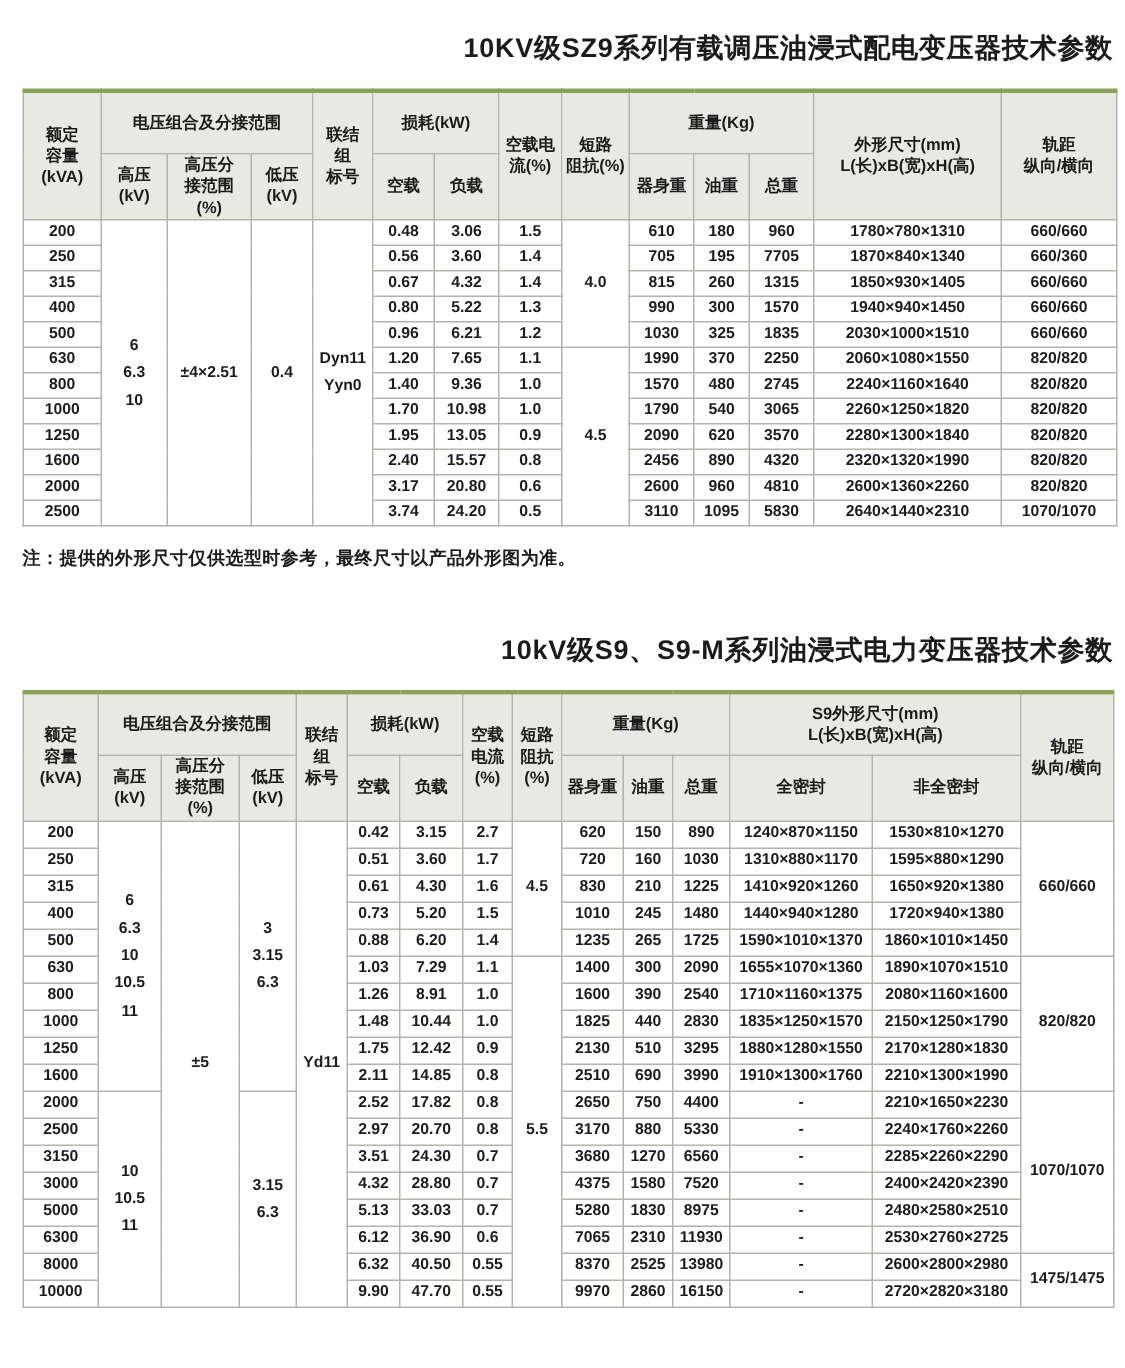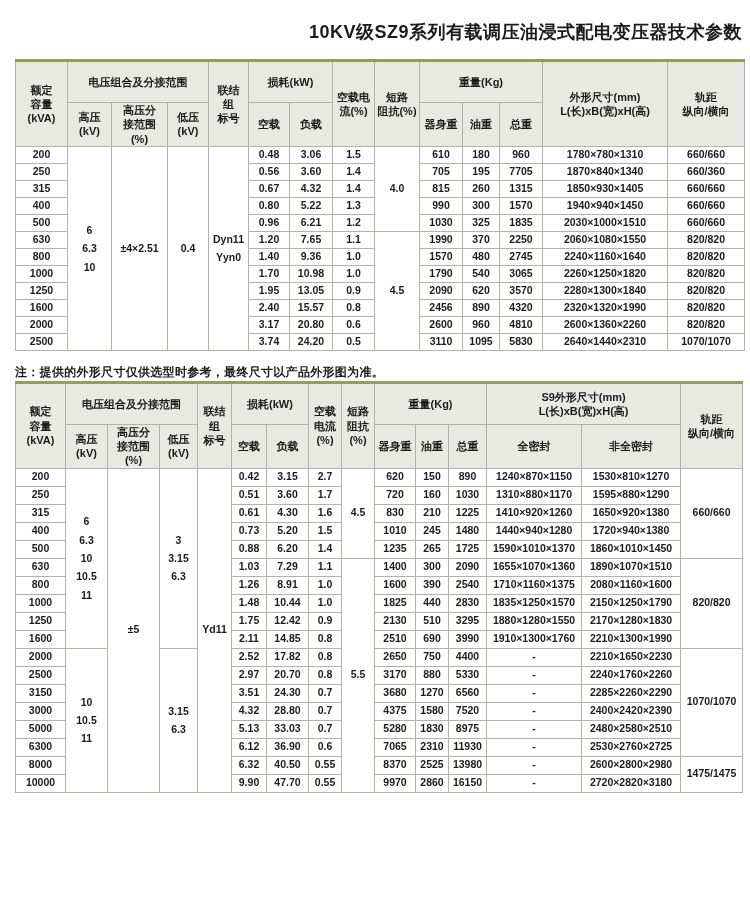--- a/index.html
+++ b/index.html
@@ -234,20 +234,21 @@
             <td>5830</td>
             <td>2640×1440×2310</td>
             <td>1070/1070</td>
           </tr>
         </tbody>
       </table>
     <p class="note">注：提供的外形尺寸仅供选型时参考，最终尺寸以产品外形图为准。</p>
   </section>
 
   <section class="section2">
+    <h2 class="tbl-title">10kV级S9、S9-M系列油浸式电力变压器技术参数</h2>
     <table class="t2">
         <colgroup>
           <col style="width: 50px;">
           <col style="width: 42px;">
           <col style="width: 52px;">
           <col style="width: 38px;">
           <col style="width: 34px;">
           <col style="width: 35px;">
           <col style="width: 42px;">
           <col style="width: 33px;">

